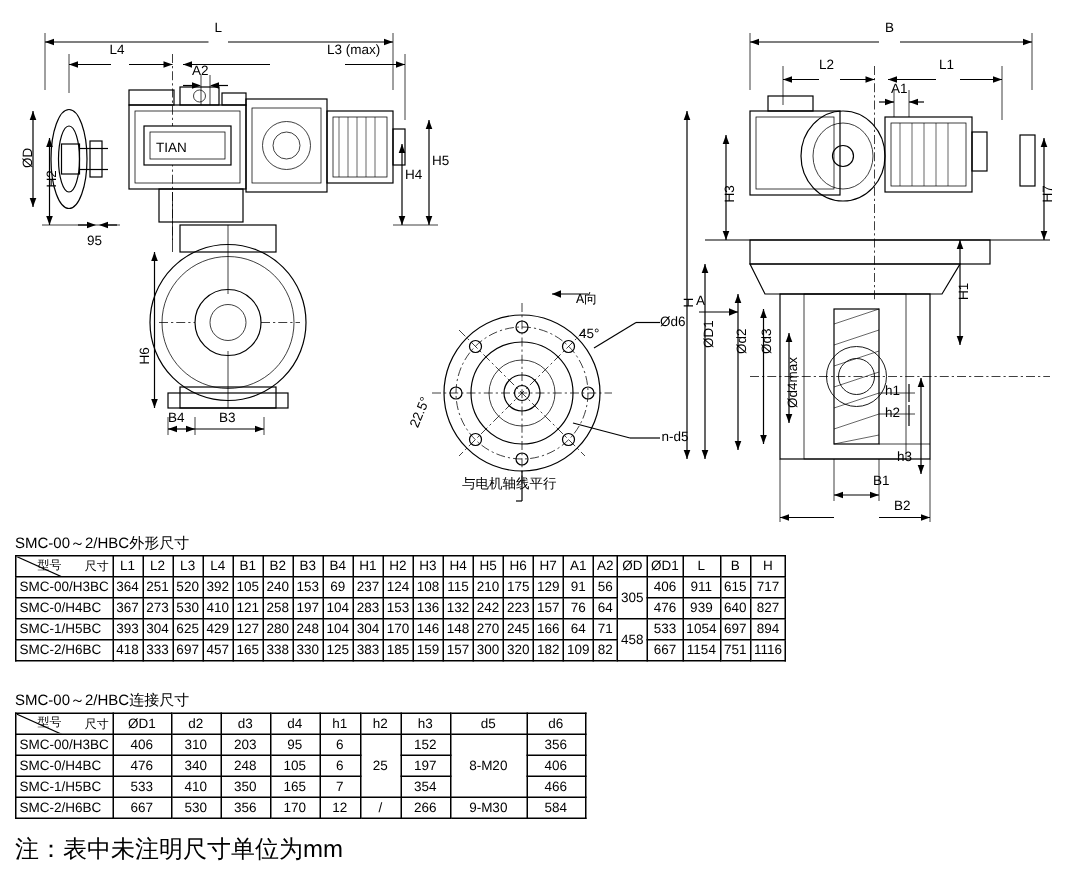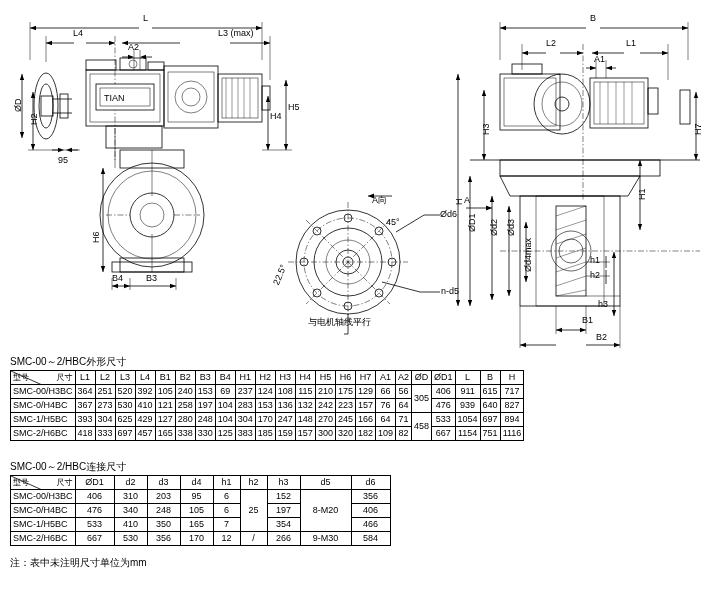--- a/index.html
+++ b/index.html
@@ -38,25 +38,25 @@
     text-align:left;
     padding-left:2px;
   }
   .corner{
     position:relative;
     width:58px;
     padding:0 !important;
     overflow:hidden;
   }
   .corner .c-top{position:absolute;right:2px;top:0px;font-size:8px;}
-  .corner .c-bot{position:absolute;left:2px;bottom:0px;font-size:8px;font-family:Liberation Mono, monospace;}
+  .corner .c-bot{position:absolute;left:14px;bottom:0px;font-size:8px;font-family:Liberation Mono, monospace;}
   .corner .c-line{
     position:absolute;left:0;top:0;width:100%;height:100%;
   }
-  .note{position:absolute;font-size:10px;white-space:nowrap;}
+  .note{position:absolute;font-size:16px;white-space:nowrap;}
 </style>
 </head>
 <body>
 
 <div class="stage">
 
 <svg width="721" height="594">
   <g fill="none" stroke="#000" stroke-width="0.8">
 
   <line x1="30" y1="28" x2="139" y2="28"></line>
@@ -317,21 +317,21 @@
 <div class="lbl" style="left:128px;top:43px;">A2</div>
 <div class="lbl rot90" style="left:14px;top:112px;">ØD</div>
 <div class="lbl rot90" style="left:30px;top:125px;">H2</div>
 <div class="lbl" style="left:288px;top:103px;">H5</div>
 <div class="lbl" style="left:270px;top:112px;">H4</div>
 <div class="lbl" style="left:58px;top:156px;">95</div>
 <div class="lbl rot90" style="left:92px;top:243px;">H6</div>
 <div class="lbl" style="left:112px;top:274px;">B4</div>
 <div class="lbl" style="left:146px;top:274px;">B3</div>
 
-<div class="lbl" style="left:372px;top:196px;">A向</div>
+<div class="lbl" style="left:384px;top:196px;font-family:Liberation Mono, monospace;">A向</div>
 <div class="lbl" style="left:440px;top:210px;">Ød6</div>
 <div class="lbl" style="left:386px;top:218px;">45°</div>
 <div class="lbl rot225" style="left:272px;top:283px;">22.5°</div>
 <div class="lbl" style="left:441px;top:287px;">n-d5</div>
 <div class="lbl" style="left:308px;top:318px;">与电机轴线平行</div>
 
 <div class="lbl" style="left:590px;top:14px;">B</div>
 <div class="lbl" style="left:546px;top:39px;">L2</div>
 <div class="lbl" style="left:626px;top:39px;">L1</div>
 <div class="lbl" style="left:594px;top:55px;">A1</div>
@@ -394,21 +394,21 @@
     <td>240</td>
     <td>153</td>
     <td>69</td>
     <td>237</td>
     <td>124</td>
     <td>108</td>
     <td>115</td>
     <td>210</td>
     <td>175</td>
     <td>129</td>
-    <td>66</td>
+    <td>91</td>
     <td>56</td>
     <td rowspan="2">305</td>
     <td>406</td>
     <td>911</td>
     <td>615</td>
     <td>717</td>
   </tr>
   <tr>
     <td class="model">SMC-0/H4BC</td>
     <td>367</td>
@@ -438,21 +438,21 @@
     <td>393</td>
     <td>304</td>
     <td>625</td>
     <td>429</td>
     <td>127</td>
     <td>280</td>
     <td>248</td>
     <td>104</td>
     <td>304</td>
     <td>170</td>
-    <td>247</td>
+    <td>146</td>
     <td>148</td>
     <td>270</td>
     <td>245</td>
     <td>166</td>
     <td>64</td>
     <td>71</td>
     <td rowspan="2">458</td>
     <td>533</td>
     <td>1054</td>
     <td>697</td>

